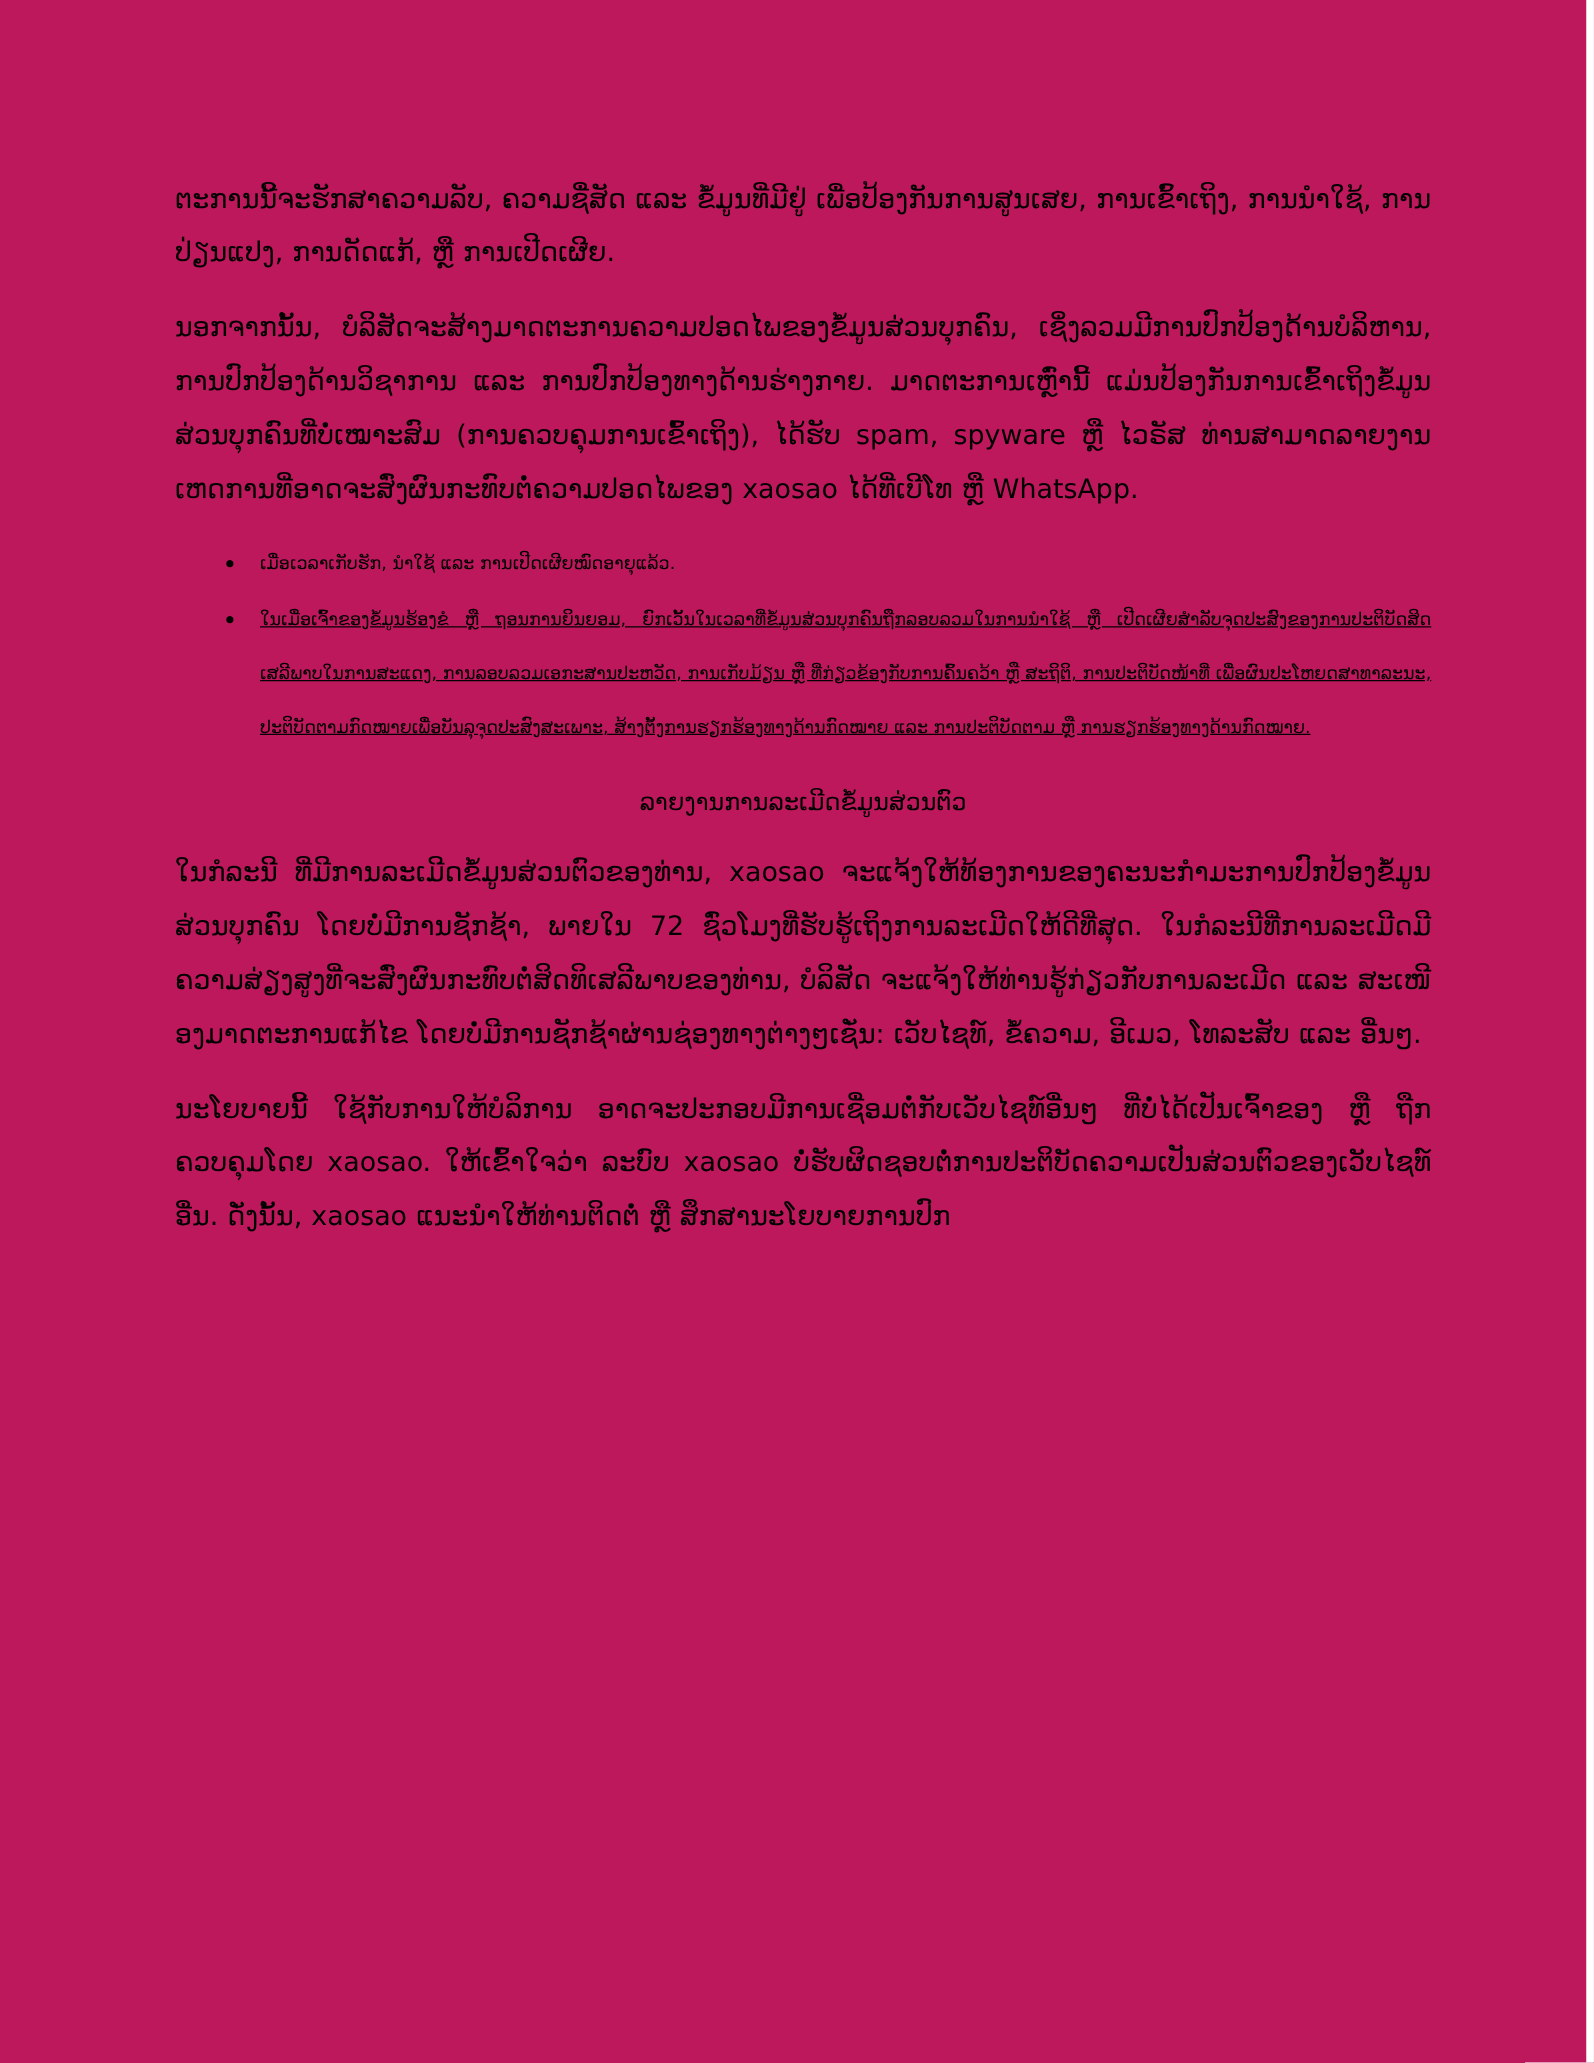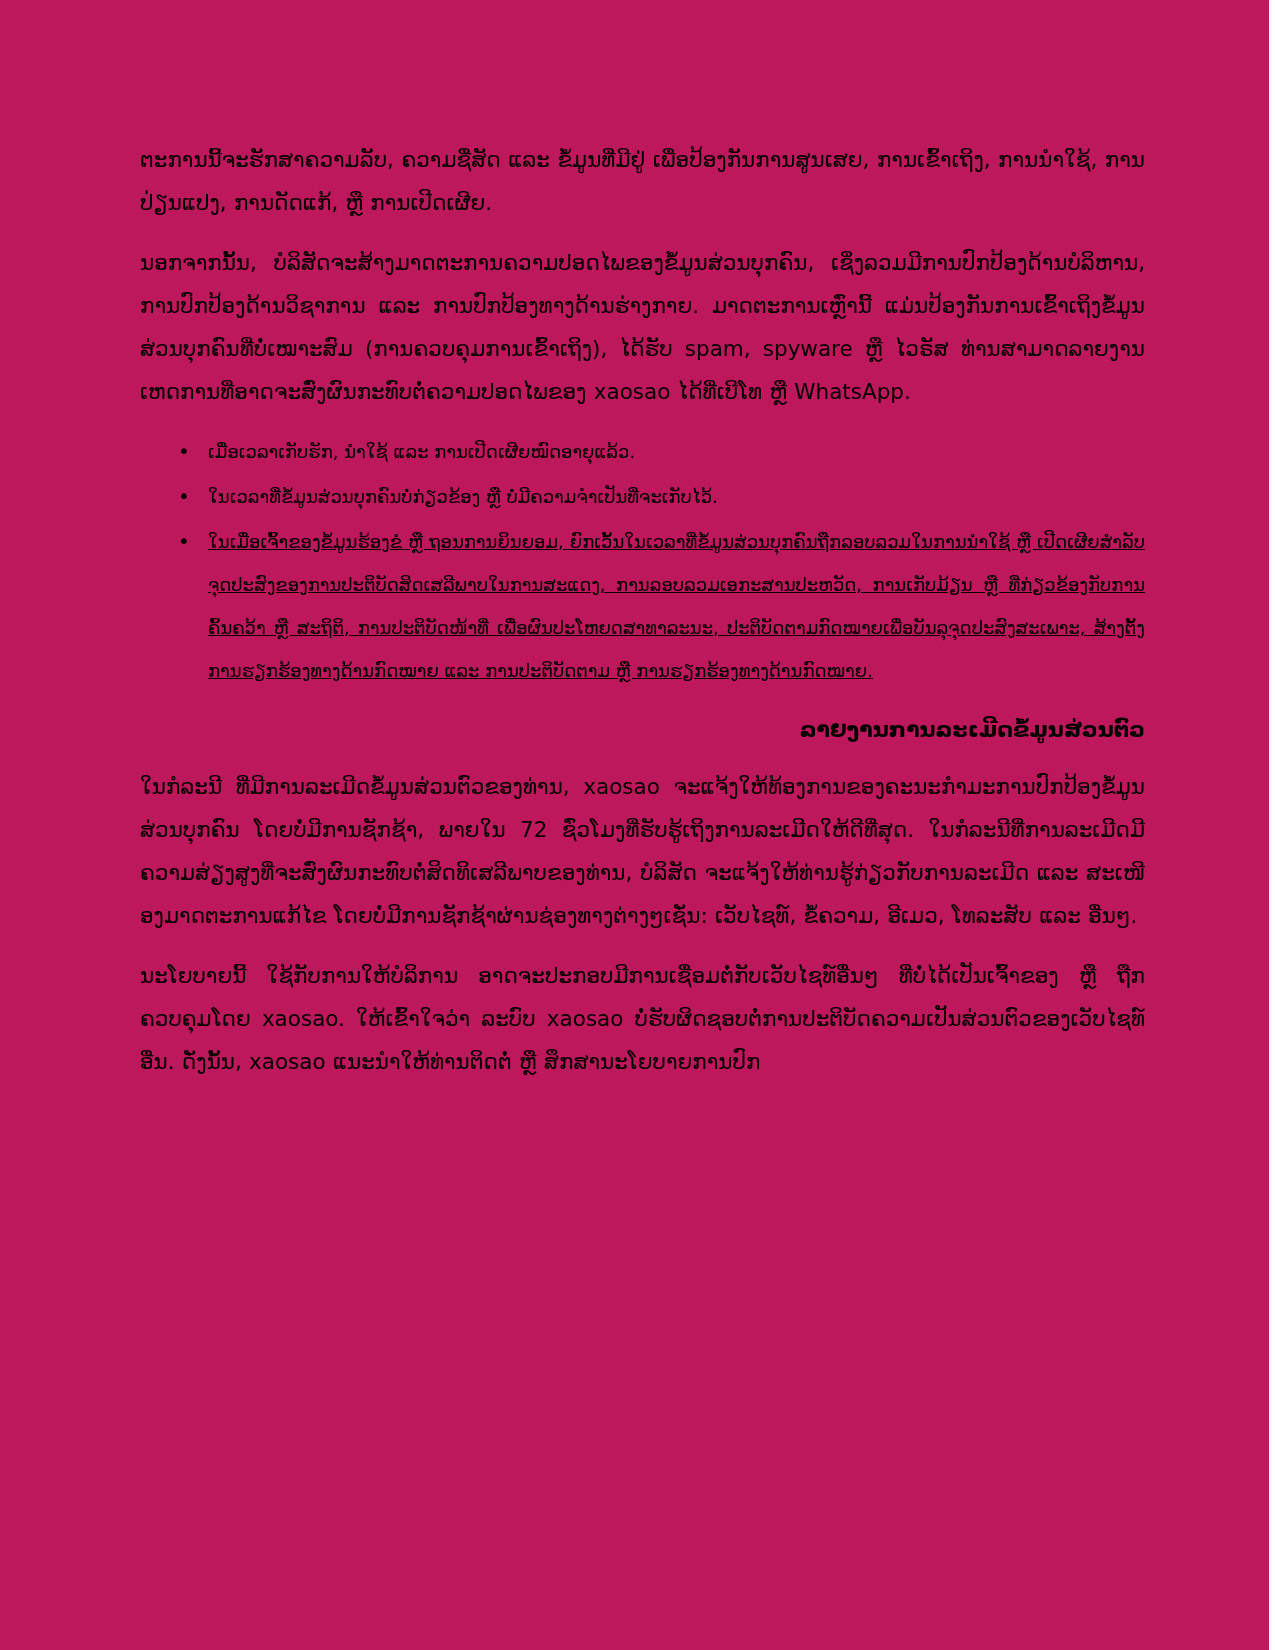--- a/index.html
+++ b/index.html
@@ -35,33 +35,33 @@
     word-spacing: 0.02em;
   }
   p.body-par:last-child {
     margin-bottom: 0;
   }
   p.indent-lead {
     text-indent: 14px;
   }
   h2.section-heading {
     margin: 21px 0 18px 0;
-    font-size: 22px;
+    font-size: 19px;
     line-height: 34px;
-    font-weight: bold;
-    text-align: right;
+    font-weight: normal;
+    text-align: center;
   }
   ul.bullet-list {
     margin: 6px 0 14px 0;
     padding: 0 0 0 68px;
     list-style: none;
   }
   ul.bullet-list > li {
     position: relative;
-    font-size: 18px;
+    font-size: 14px;
     line-height: 43px;
     text-align: justify;
     text-justify: inter-word;
     margin: 0 0 2px 0;
     padding-left: 0;
   }
   ul.bullet-list > li::before {
     content: "\2022";
     position: absolute;
     left: -30px;
@@ -80,21 +80,20 @@
 <div class="page">
   <div class="content">
 
     <p class="body-par">ຕະການນີ້ຈະຮັກສາຄວາມລັບ, ຄວາມຊື່ສັດ ແລະ ຂໍ້ມູນທີ່ມີຢູ່ ເພື່ອປ້ອງກັນການສູນເສຍ, ການເຂົ້າເຖິງ, ການນຳໃຊ້, ການປ່ຽນແປງ, ການດັດແກ້, ຫຼື ການເປີດເຜີຍ.</p>
 
     <p class="body-par">ນອກຈາກນັ້ນ, ບໍລິສັດຈະສ້າງມາດຕະການຄວາມປອດໄພຂອງຂໍ້ມູນສ່ວນບຸກຄົນ, ເຊິ່ງລວມມີການປົກປ້ອງດ້ານບໍລິຫານ, ການປົກປ້ອງດ້ານວິຊາການ ແລະ ການປົກປ້ອງທາງດ້ານຮ່າງກາຍ. ມາດຕະການເຫຼົ່ານີ້ ແມ່ນປ້ອງກັນການເຂົ້າເຖິງຂໍ້ມູນສ່ວນບຸກຄົນທີ່ບໍ່ເໝາະສົມ (ການຄວບຄຸມການເຂົ້າເຖິງ), ໄດ້ຮັບ spam, spyware ຫຼື ໄວຣັສ ທ່ານສາມາດລາຍງານເຫດການທີ່ອາດຈະສົ່ງຜົນກະທົບຕໍ່ຄວາມປອດໄພຂອງ xaosao ໄດ້ທີ່ເບີໂທ ຫຼື WhatsApp.</p>
 
 
     <ul class="bullet-list">
       <li>ເມື່ອເວລາເກັບຮັກ, ນຳໃຊ້ ແລະ ການເປີດເຜີຍໝົດອາຍຸແລ້ວ.</li>
-      <li>ໃນເວລາທີ່ຂໍ້ມູນສ່ວນບຸກຄົນບໍ່ກ່ຽວຂ້ອງ ຫຼື ບໍ່ມີຄວາມຈຳເປັນທີ່ຈະເກັບໄວ້.</li>
       <li>ໃນເມື່ອເຈົ້າຂອງຂໍ້ມູນຮ້ອງຂໍ ຫຼື ຖອນການຍິນຍອມ, ຍົກເວັ້ນໃນເວລາທີ່ຂໍ້ມູນສ່ວນບຸກຄົນຖືກລອບລວມໃນການນຳໃຊ້ ຫຼື ເປີດເຜີຍສຳລັບຈຸດປະສົງຂອງການປະຕິບັດສິດເສລີພາບໃນການສະແດງ, ການລອບລວມເອກະສານປະຫວັດ, ການເກັບມ້ຽນ ຫຼື ທີ່ກ່ຽວຂ້ອງກັບການຄົ້ນຄວ້າ ຫຼື ສະຖິຕິ, ການປະຕິບັດໜ້າທີ່ ເພື່ອຜົນປະໂຫຍດສາທາລະນະ, ປະຕິບັດຕາມກົດໝາຍເພື່ອບັນລຸຈຸດປະສົງສະເພາະ, ສ້າງຕັ້ງການຮຽກຮ້ອງທາງດ້ານກົດໝາຍ ແລະ ການປະຕິບັດຕາມ ຫຼື ການຮຽກຮ້ອງທາງດ້ານກົດໝາຍ.</li>
     </ul>
 
     <h2 class="section-heading">ລາຍງານການລະເມີດຂໍ້ມູນສ່ວນຕົວ</h2>
 
     <p class="body-par">ໃນກໍລະນີ ທີ່ມີການລະເມີດຂໍ້ມູນສ່ວນຕົວຂອງທ່ານ, xaosao ຈະແຈ້ງໃຫ້ທ້ອງການຂອງຄະນະກຳມະການປົກປ້ອງຂໍ້ມູນສ່ວນບຸກຄົນ ໂດຍບໍ່ມີການຊັກຊ້າ, ພາຍໃນ 72 ຊົ່ວໂມງທີ່ຮັບຮູ້ເຖິງການລະເມີດໃຫ້ດີທີ່ສຸດ. ໃນກໍລະນີທີ່ການລະເມີດມີຄວາມສ່ຽງສູງທີ່ຈະສົ່ງຜົນກະທົບຕໍ່ສິດທິເສລີພາບຂອງທ່ານ, ບໍລິສັດ ຈະແຈ້ງໃຫ້ທ່ານຮູ້ກ່ຽວກັບການລະເມີດ ແລະ ສະເໜີອງມາດຕະການແກ້ໄຂ ໂດຍບໍ່ມີການຊັກຊ້າຜ່ານຊ່ອງທາງຕ່າງໆເຊັ່ນ: ເວັບໄຊທ໌, ຂໍ້ຄວາມ, ອີເມວ, ໂທລະສັບ ແລະ ອື່ນໆ.</p>
 
 
     <p class="body-par">ນະໂຍບາຍນີ້ ໃຊ້ກັບການໃຫ້ບໍລິການ ອາດຈະປະກອບມີການເຊື່ອມຕໍ່ກັບເວັບໄຊທ໌ອື່ນໆ ທີ່ບໍ່ໄດ້ເປັນເຈົ້າຂອງ ຫຼື ຖືກຄວບຄຸມໂດຍ xaosao. ໃຫ້ເຂົ້າໃຈວ່າ ລະບົບ xaosao ບໍ່ຮັບຜິດຊອບຕໍ່ການປະຕິບັດຄວາມເປັນສ່ວນຕົວຂອງເວັບໄຊທ໌ອື່ນ. ດັ່ງນັ້ນ, xaosao ແນະນຳໃຫ້ທ່ານຕິດຕໍ່ ຫຼື ສຶກສານະໂຍບາຍການປົກ</p>
 

